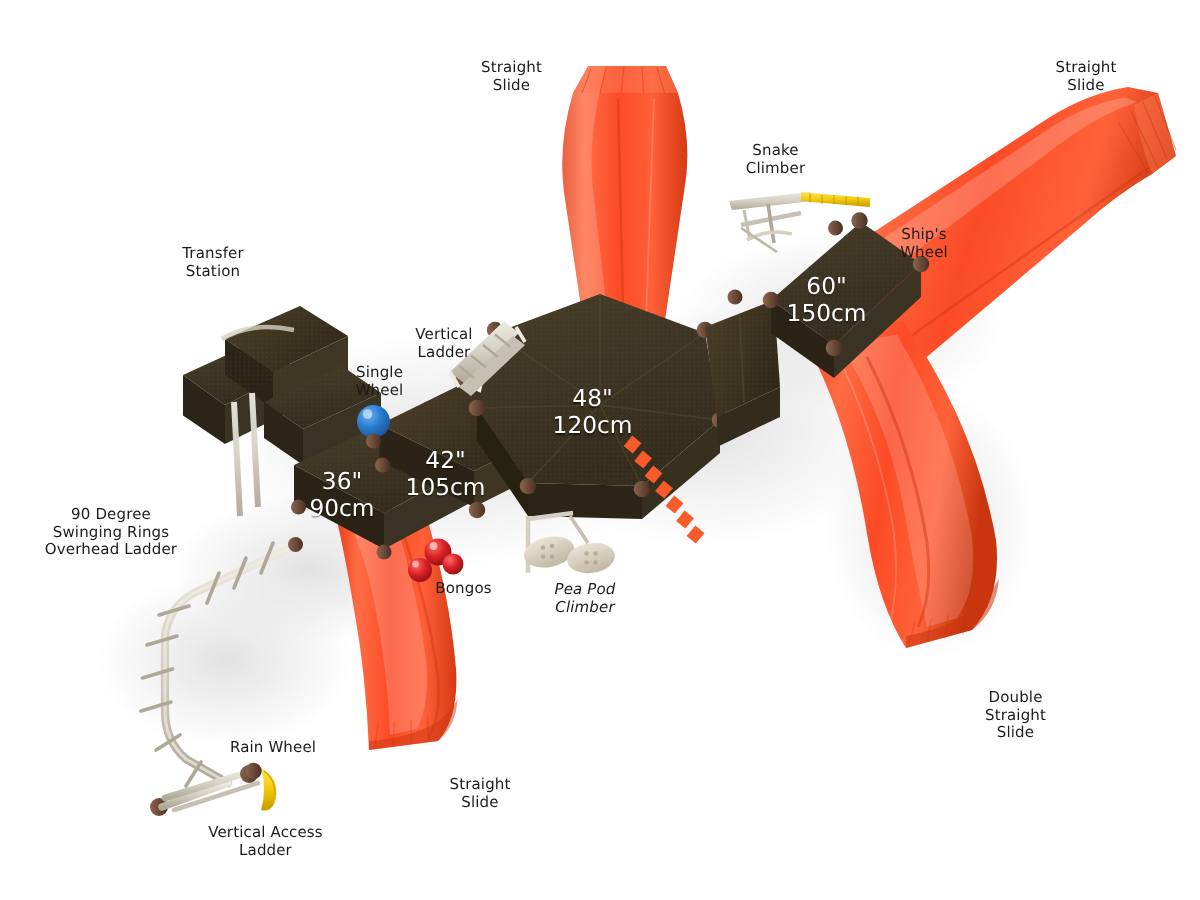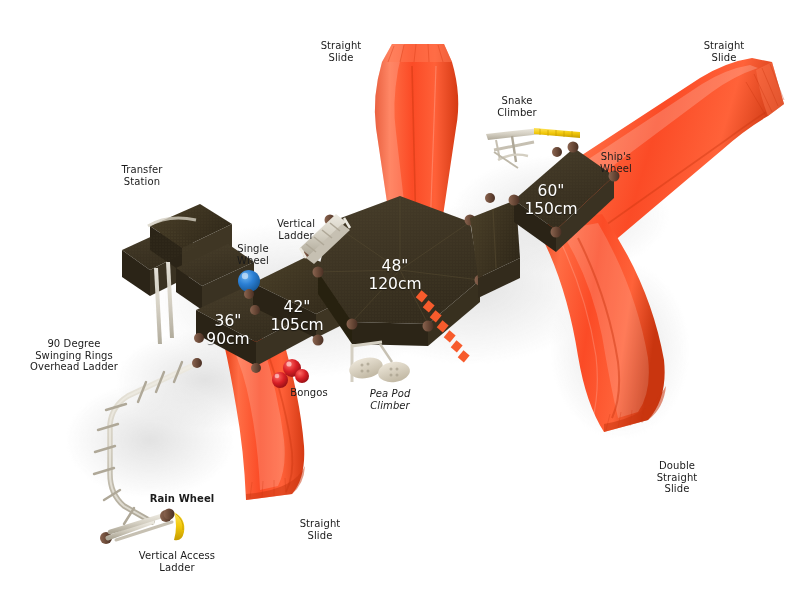--- a/index.html
+++ b/index.html
@@ -403,21 +403,21 @@
 
   <div class="lbl c" style="left:309px;top:387px;">Bongos</div>
 
   <div class="lbl c" style="left:390px;top:388px;font-style:italic;">Pea Pod
 Climber</div>
 
   <div class="lbl c" style="left:677px;top:424px;margin-top:36px;">Double
 Straight
 Slide</div>
 
-  <div class="lbl c" style="left:182px;top:493px;font-weight:bold;">Rain Wheel</div>
+  <div class="lbl c" style="left:182px;top:493px;">Rain Wheel</div>
 
   <div class="lbl c" style="left:320px;top:518px;">Straight
 Slide</div>
 
   <div class="lbl c" style="left:177px;top:550px;">Vertical Access
 Ladder</div>
 
   <div class="dim" style="left:228px;top:330px;">36"
 90cm</div>
 

